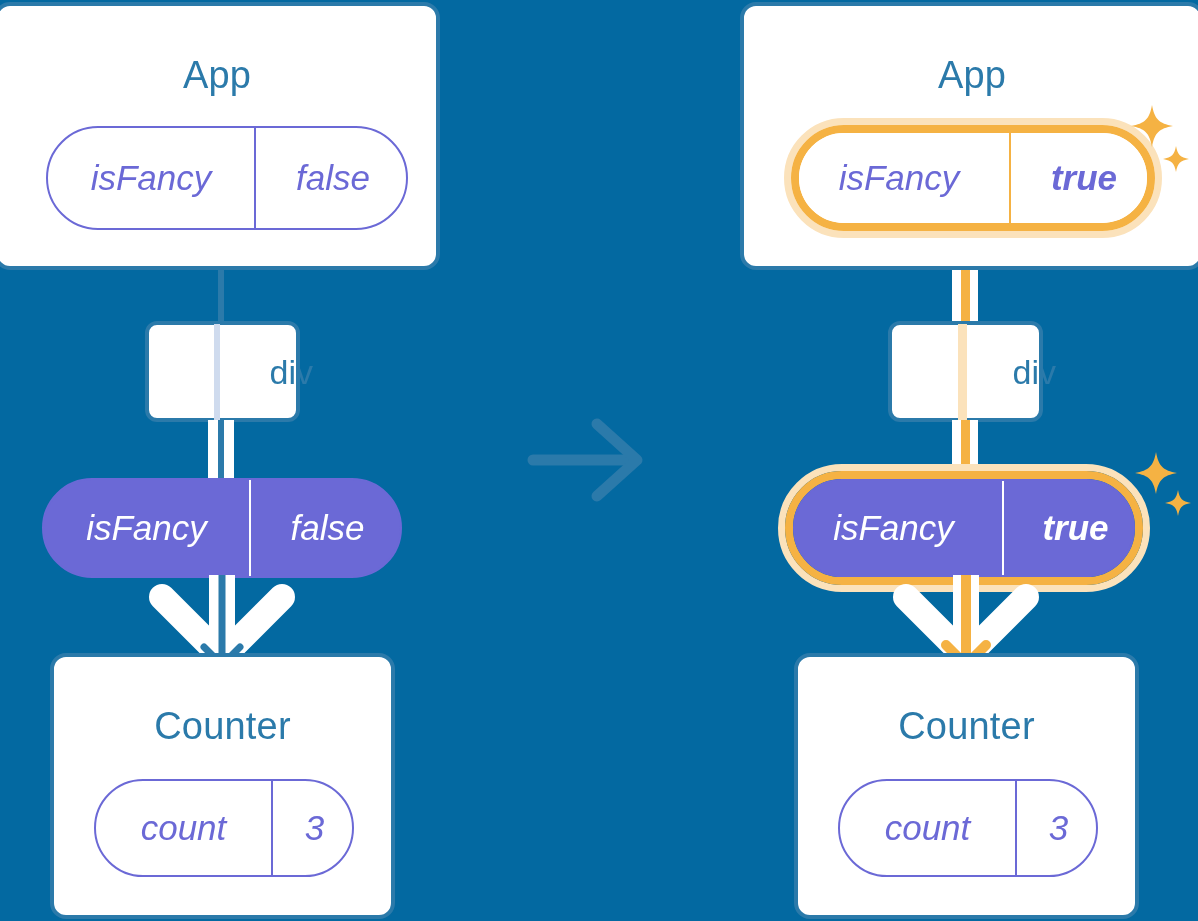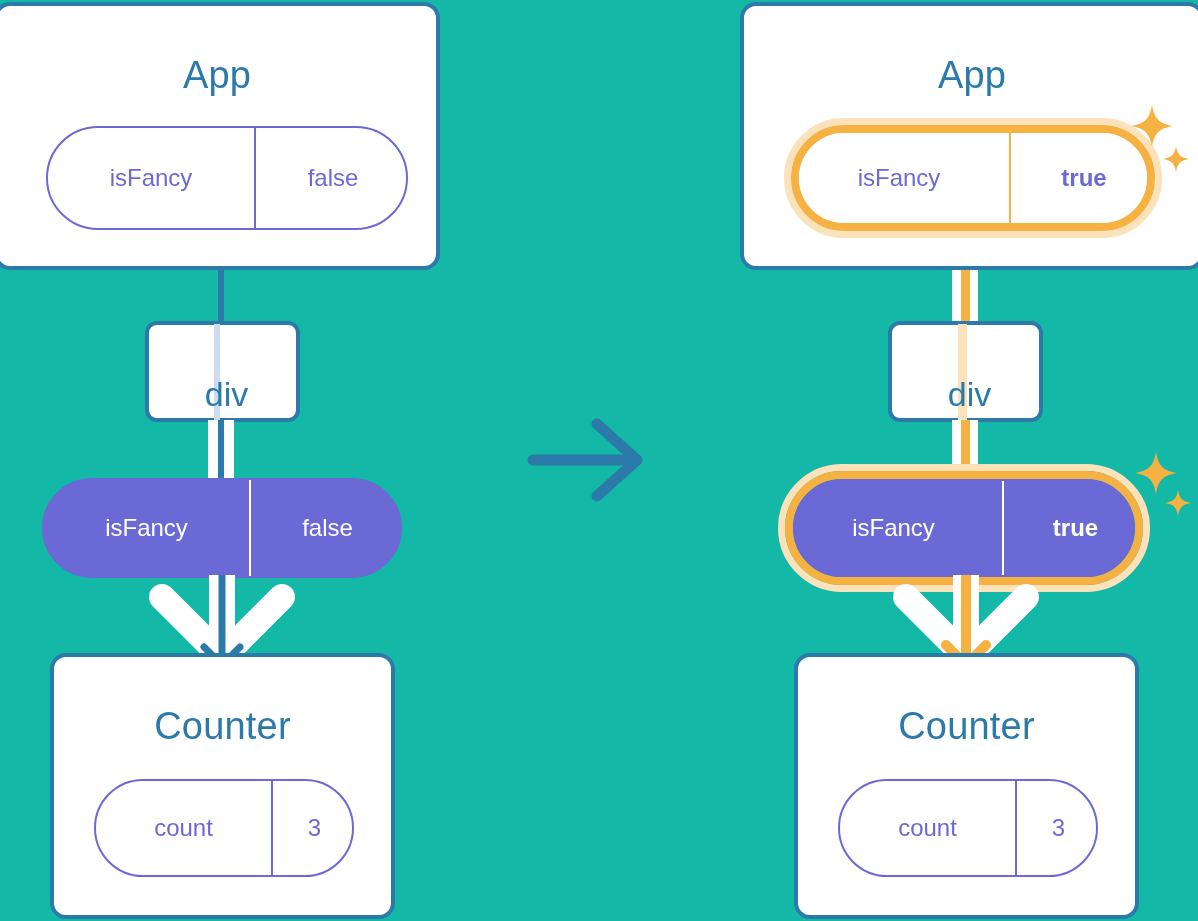--- a/index.html
+++ b/index.html
@@ -10,21 +10,21 @@
   body {
     width: 1198px;
     height: 921px;
     overflow: hidden;
     font-family: "Liberation Sans", sans-serif;
   }
   #stage {
     position: relative;
     width: 1198px;
     height: 921px;
-    background: #14b8a6;
+    background: #0369a1;
   }
 
   
   .layer { position: absolute; }
 
   
   .compbox {
     position: absolute;
     background: #ffffff;
     border: 4px solid #2b7aaa;
@@ -38,25 +38,24 @@
     color: #2b7aaa;
     font-size: 38px;
     font-weight: 400;
     letter-spacing: 0.2px;
   }
   .divbox {
     border-radius: 12px;
   }
   .divbox-title {
     position: absolute;
-    left: 4px; right: 0;
-    text-align: center;
+    left: 17px; right: 0;
+    text-align: right;
     color: #2b7aaa;
     font-size: 34px;
-    margin-top: 22px;
   }
 
   
   .pill {
     position: absolute;
     box-sizing: border-box;
     display: flex;
     align-items: stretch;
     border-radius: 999px;
     overflow: hidden;
@@ -67,22 +66,23 @@
   }
   .pill-filled {
     background: #6b69d6;
     border: 2px solid #6b69d6;
   }
   .pill-key, .pill-val {
     flex: 0 0 auto;
     display: flex;
     align-items: center;
     justify-content: center;
-    font-size: 24px;
-    box-sizing: border-box;
+    font-size: 35px;
+    box-sizing: border-box;
+    font-style: italic;
   }
   .pill-outline .pill-key,
   .pill-outline .pill-val { color: #6b69d6; }
   .pill-filled .pill-key,
   .pill-filled .pill-val { color: #ffffff; }
   .pill-val { border-left: 2px solid #6b69d6; }
   .pill-filled .pill-val { border-left: 2px solid #ffffff; }
   .pill-val.bold { font-weight: bold; margin-left: 10px; }
 
   

